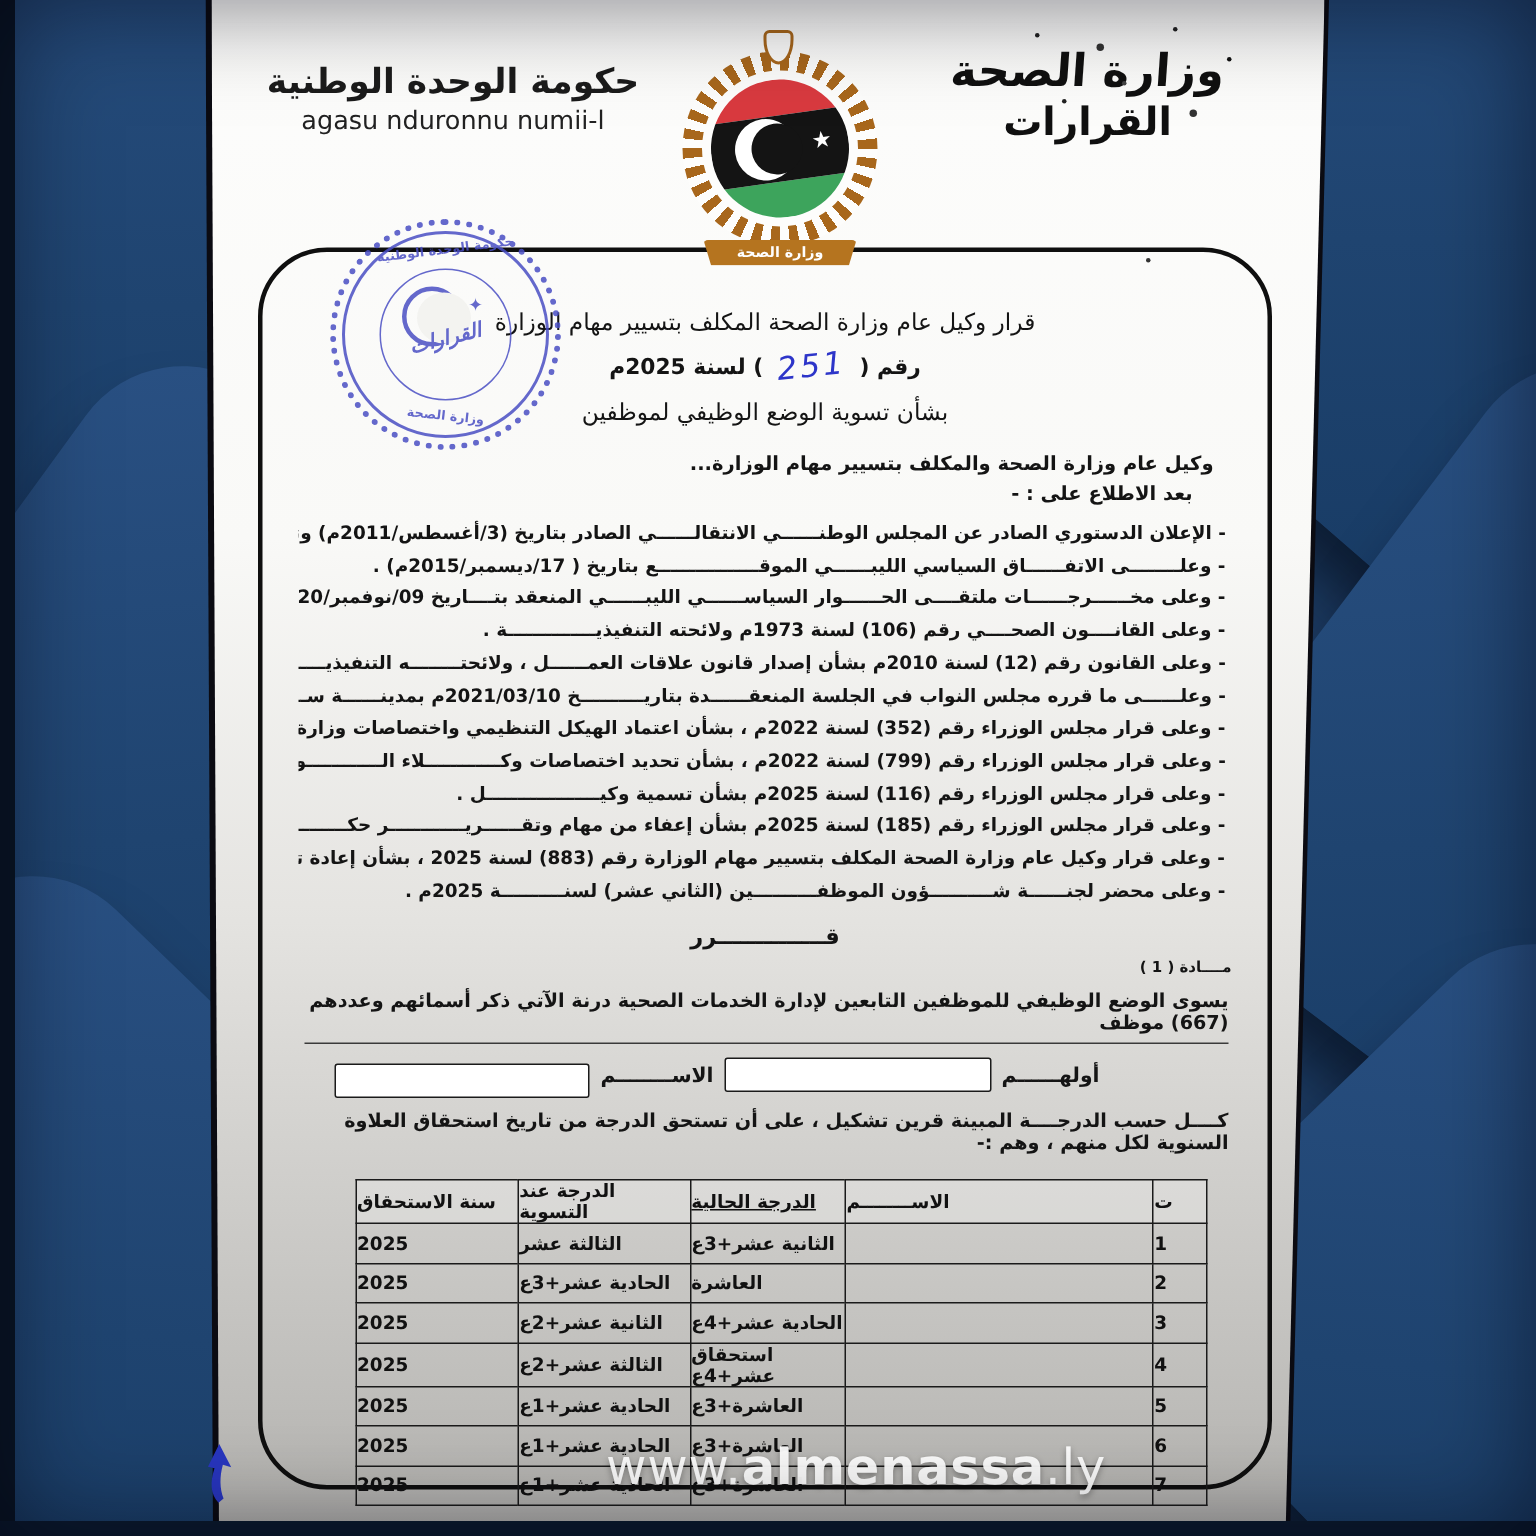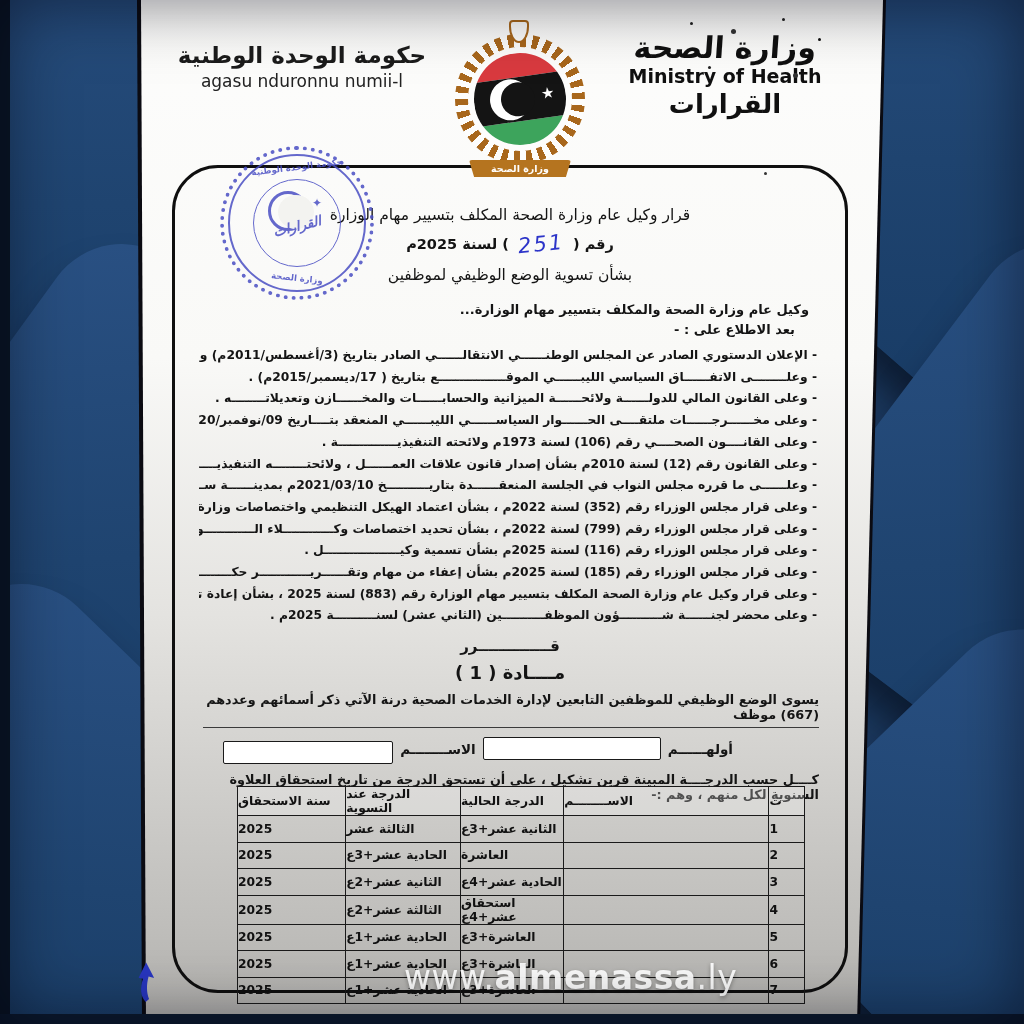--- a/index.html
+++ b/index.html
@@ -69,34 +69,34 @@
           padding:26px 24px 0 24px;}
   .t1{text-align:center;font-size:15.5px;font-weight:normal;margin-top:12px;}
   .t2{text-align:center;font-size:14.5px;font-weight:bold;margin-top:6px;}
   .hand{color:#2d35c9;font-size:21px;font-weight:normal;display:inline-block;transform:rotate(-6deg);
         font-style:italic;letter-spacing:2px;position:relative;top:2px;margin:0 4px;}
   .pre1{font-size:13px;font-weight:bold;margin:18px 12px 0 0;}
   .pre2{font-size:13px;font-weight:bold;margin:5px 26px 0 0;}
   .bullets{margin:8px 4px 0 0;}
   .bullet{font-size:12.3px;font-weight:bold;line-height:21.7px;white-space:nowrap;overflow:hidden;}
   .decide{text-align:center;font-size:15px;font-weight:bold;margin-top:10px;}
-  .article{text-align:center;font-size:18px;font-weight:bold;margin-top:7px;}
+  .article{font-size:10px;font-weight:bold;margin-top:7px;}
   .artext{font-size:12.8px;font-weight:bold;margin:9px 2px 0 4px;text-align:right;
           border-bottom:1.5px solid #3a3a3a;padding-bottom:5px;}
   .names{display:flex;align-items:center;gap:7px;margin:9px 88px 0 0;font-size:13.5px;font-weight:bold;}
   .blank{height:21px;background:#fff;border:1.8px solid #1a1a1a;border-radius:2px;}
   .b1{width:176px;}
   .b2{width:168px;transform:translateY(4px);}
   .closing{font-size:12.8px;font-weight:bold;margin:12px 2px 0 0;}
   
   .dtable{position:absolute;left:237px;top:786px;width:568px;border-collapse:collapse;direction:rtl;
           z-index:4;color:#111;font-weight:bold;}
   .dtable th,.dtable td{border:1.7px solid #1a1a1a;text-align:left;font-size:12.3px;padding:0;height:25.5px;}
   .dtable th{height:26px;background:rgba(255,255,255,.25);}
-  .c-n{width:35px;}.c-name{width:207px;}.c-cur{width:103px;}.c-set{width:115px;margin-top:48px;}.c-yr{width:108px;}
+  .c-n{width:35px;}.c-name{width:207px;}.c-cur{width:103px;text-decoration:underline;}.c-set{width:115px;margin-top:48px;}.c-yr{width:108px;}
   
   .watermark{position:absolute;left:404px;top:958px;z-index:9;font-size:33px;color:rgba(255,255,255,.96);
              letter-spacing:.5px;text-shadow:0 2px 4px rgba(0,0,0,.35);}
   .wm-light{font-weight:400;}
   .wm-bold{font-weight:800;}
   .arrow{position:absolute;left:134px;top:958px;z-index:9;transform:rotate(-14deg);}
 </style>
 </head>
 <body>
 
@@ -130,21 +130,20 @@
         <div class="cres-cut"></div>
         <div class="fstar">★</div>
       </div>
       <div class="fg"></div>
     </div>
     <div class="banner">وزارة الصحة</div>
   </div>
 
   <div class="moh">
     <div class="moh-ar">وزارة الصحة</div>
-    <div class="moh-en">Ministry of Health</div>
     <div class="moh-sub">القرارات</div>
   </div>
   <div class="speck"></div>
 
   <div class="stamp">
     <div class="st-o"></div>
     <div class="st-m"></div>
     <div class="st-i"></div>
     <div class="st-t">حكومة الوحدة الوطنية</div>
     <div class="st-cres"></div>
@@ -162,21 +161,20 @@
       <span>) لسنة 2025م</span>
     </div>
     <div class="t1">بشأن تسوية الوضع الوظيفي لموظفين</div>
 
     <div class="pre1">وكيل عام وزارة الصحة والمكلف بتسيير مهام الوزارة...</div>
     <div class="pre2">بعد الاطلاع على : -</div>
 
     <div class="bullets">
       <div class="bullet">- الإعلان الدستوري الصادر عن المجلس الوطنــــــي الانتقالــــــي الصادر بتاريخ (3/أغسطس/2011م) وتعديــــــــــــلاتــــه .</div>
       <div class="bullet">- وعلــــــــى الاتفــــــاق السياسي الليبــــــي الموقــــــــــــــــع بتاريخ ( 17/ديسمبر/2015م) .</div>
-      <div class="bullet">- وعلى القانون المالي للدولــــــة ولائحــــــة الميزانية والحسابــــــات والمخــــــازن وتعديلاتــــــــه .</div>
       <div class="bullet">- وعلى مخــــــرجــــــات ملتقــــى الحــــــوار السياســــــي الليبــــــي المنعقد بتــــاريخ 09/نوفمبر/2020م.</div>
       <div class="bullet">- وعلى القانــــون الصحــــي رقم (106) لسنة 1973م ولائحته التنفيذيــــــــــــــة .</div>
       <div class="bullet">- وعلى القانون رقم (12) لسنة 2010م بشأن إصدار قانون علاقات العمــــــل ، ولائحتــــــــه التنفيذيــــــة .</div>
       <div class="bullet">- وعلــــــى ما قرره مجلس النواب في الجلسة المنعقــــــدة بتاريــــــــــخ 2021/03/10م بمدينــــــة ســــرت .</div>
       <div class="bullet">- وعلى قرار مجلس الوزراء رقم (352) لسنة 2022م ، بشأن اعتماد الهيكل التنظيمي واختصاصات وزارة الصحة وتنظيم جهازهــــا الإداري.</div>
       <div class="bullet">- وعلى قرار مجلس الوزراء رقم (799) لسنة 2022م ، بشأن تحديد اختصاصات وكــــــــــــلاء الــــــــــــوزرات.</div>
       <div class="bullet">- وعلى قرار مجلس الوزراء رقم (116) لسنة 2025م بشأن تسمية وكيــــــــــــــــــل .</div>
       <div class="bullet">- وعلى قرار مجلس الوزراء رقم (185) لسنة 2025م بشأن إعفاء من مهام وتقــــــريــــــــــــر حكــــــــم.</div>
       <div class="bullet">- وعلى قرار وكيل عام وزارة الصحة المكلف بتسيير مهام الوزارة رقم (883) لسنة 2025 ، بشأن إعادة تشكيل لجنــة شــؤون الموظفين بديوان الــــوزارة.</div>
       <div class="bullet">- وعلى محضر لجنــــــة شــــــــــؤون الموظفــــــــــين (الثاني عشر) لسنــــــــــة 2025م .</div>

